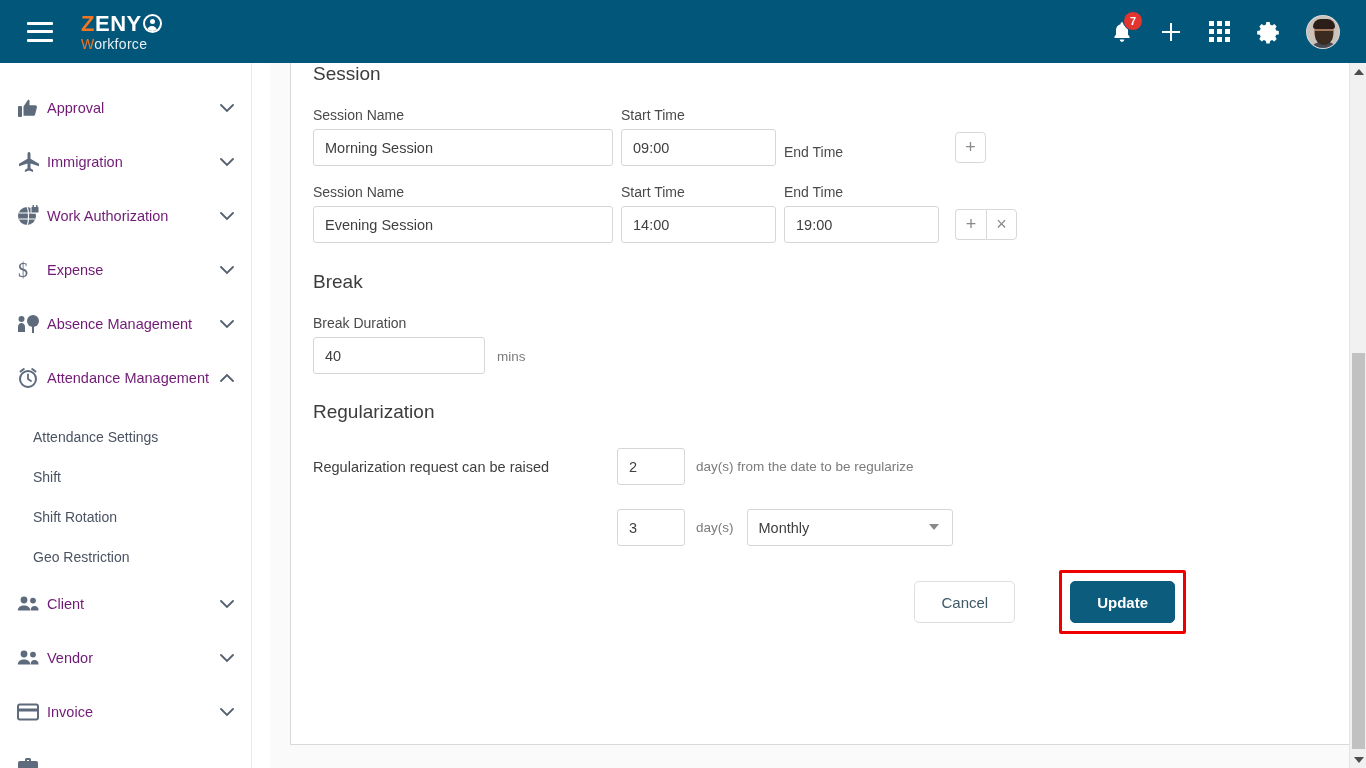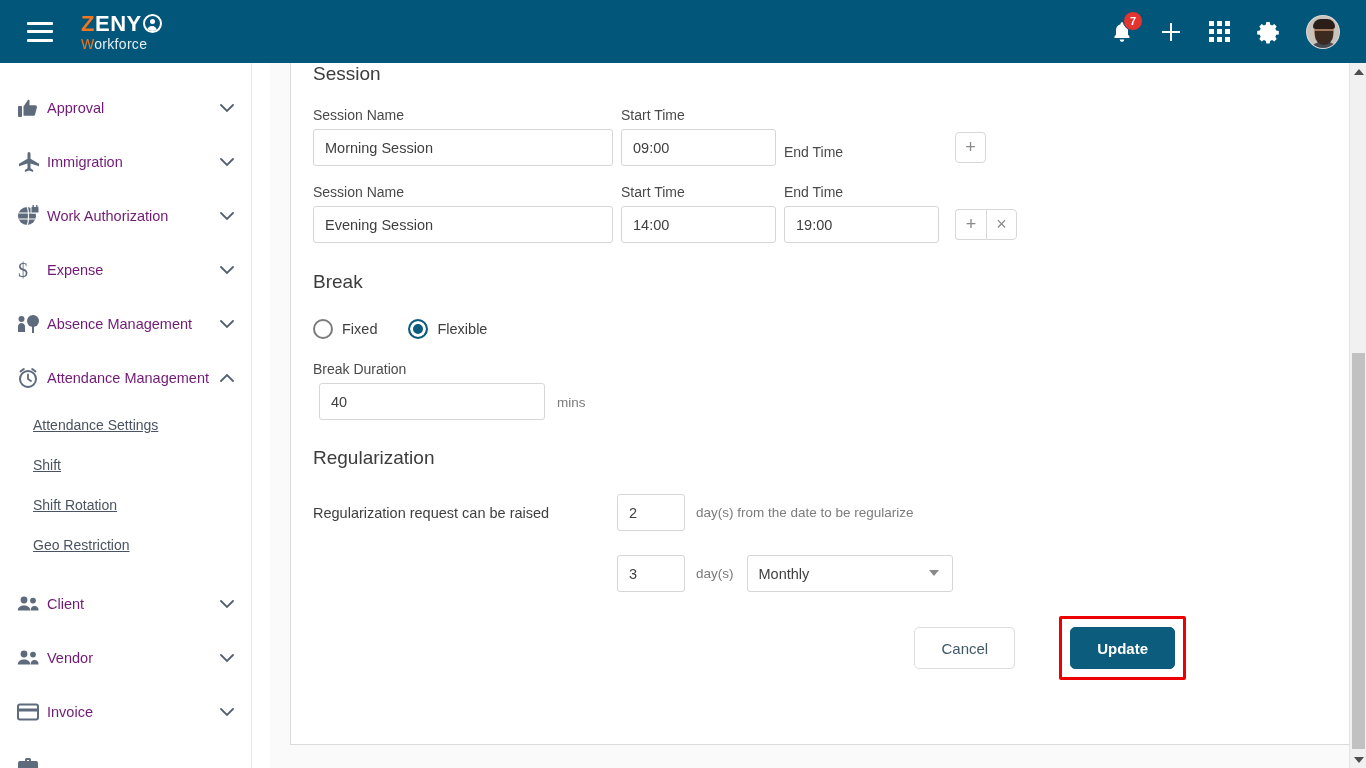--- a/index.html
+++ b/index.html
@@ -85,22 +85,22 @@
     height: 54px; padding-left: 17px; cursor: pointer;
     color: #4c5561; font-size: 14.5px;
   }
   .nav-item .nav-ico {
     width: 30px; min-width: 30px; display: flex; align-items: center; justify-content: flex-start;
     color: #5d6b7c;
   }
   .nav-item .nav-label { flex: 1; color: #701a75; }
   .nav-item .chev { margin-right: 18px; color: #55606e; }
   .sub-item {
-    height: 40px; display: flex; align-items: center;
-    padding-left: 33px; font-size: 14px; color: #4a5361; cursor: pointer; text-decoration: underline;
+    height: 40px; display: flex; align-items: flex-end;
+    padding-left: 33px; font-size: 14px; color: #4a5361; cursor: pointer;
   }
   .nav-gap { height: 12px; }
 
   
   #sb-scroll {
     position: absolute; right: 0; top: 63px;
     width: 17px; height: 705px; background: #f1f1f1;
     border-left: 1px solid #e4e4e4; z-index: 12;
   }
   #sb-scroll .sb-arrow { position: absolute; left: 0; width: 17px; height: 17px; display:flex; align-items:center; justify-content:center; }
@@ -493,31 +493,25 @@
           <input class="txt" value="19:00" style="">
         </div>
         <div class="sq-group" style="margin-left:16px; margin-bottom:3px;">
           <div class="sq-btn">+</div>
           <div class="sq-btn">×</div>
         </div>
       </div>
 
       <h2 class="section-title" style="padding-top:28px;">Break</h2>
 
-      <div class="radio-row" style="margin-top:26px;">
-        <span class="radio"></span>
-        <span class="radio-label">Fixed</span>
-        <span class="radio checked"></span>
-        <span class="radio-label">Flexible</span>
-      </div>
 
       <div class="col" style="margin-top:22px;">
         <span class="field-label">Break Duration</span>
         <div class="row">
-          <input class="txt" style="width: 226px; margin-left: 6px;" value="40">
+          <input class="txt" style="width: 172px;" value="40">
           <span class="unit" style="margin-left:12px; margin-bottom:10px;">mins</span>
         </div>
       </div>
 
       <h2 class="section-title" style="padding-top:27px;">Regularization</h2>
 
       <div class="row" style="margin-top:25px; align-items:center;">
         <span style="font-size:14.5px; color:#3f3f3f; width:290px;">Regularization request can be raised</span>
         <input class="txt" style="width: 68px; margin-left: 14px;" value="2">
         <span class="unit" style="margin-left:11px;">day(s) from the date to be regularize</span>

